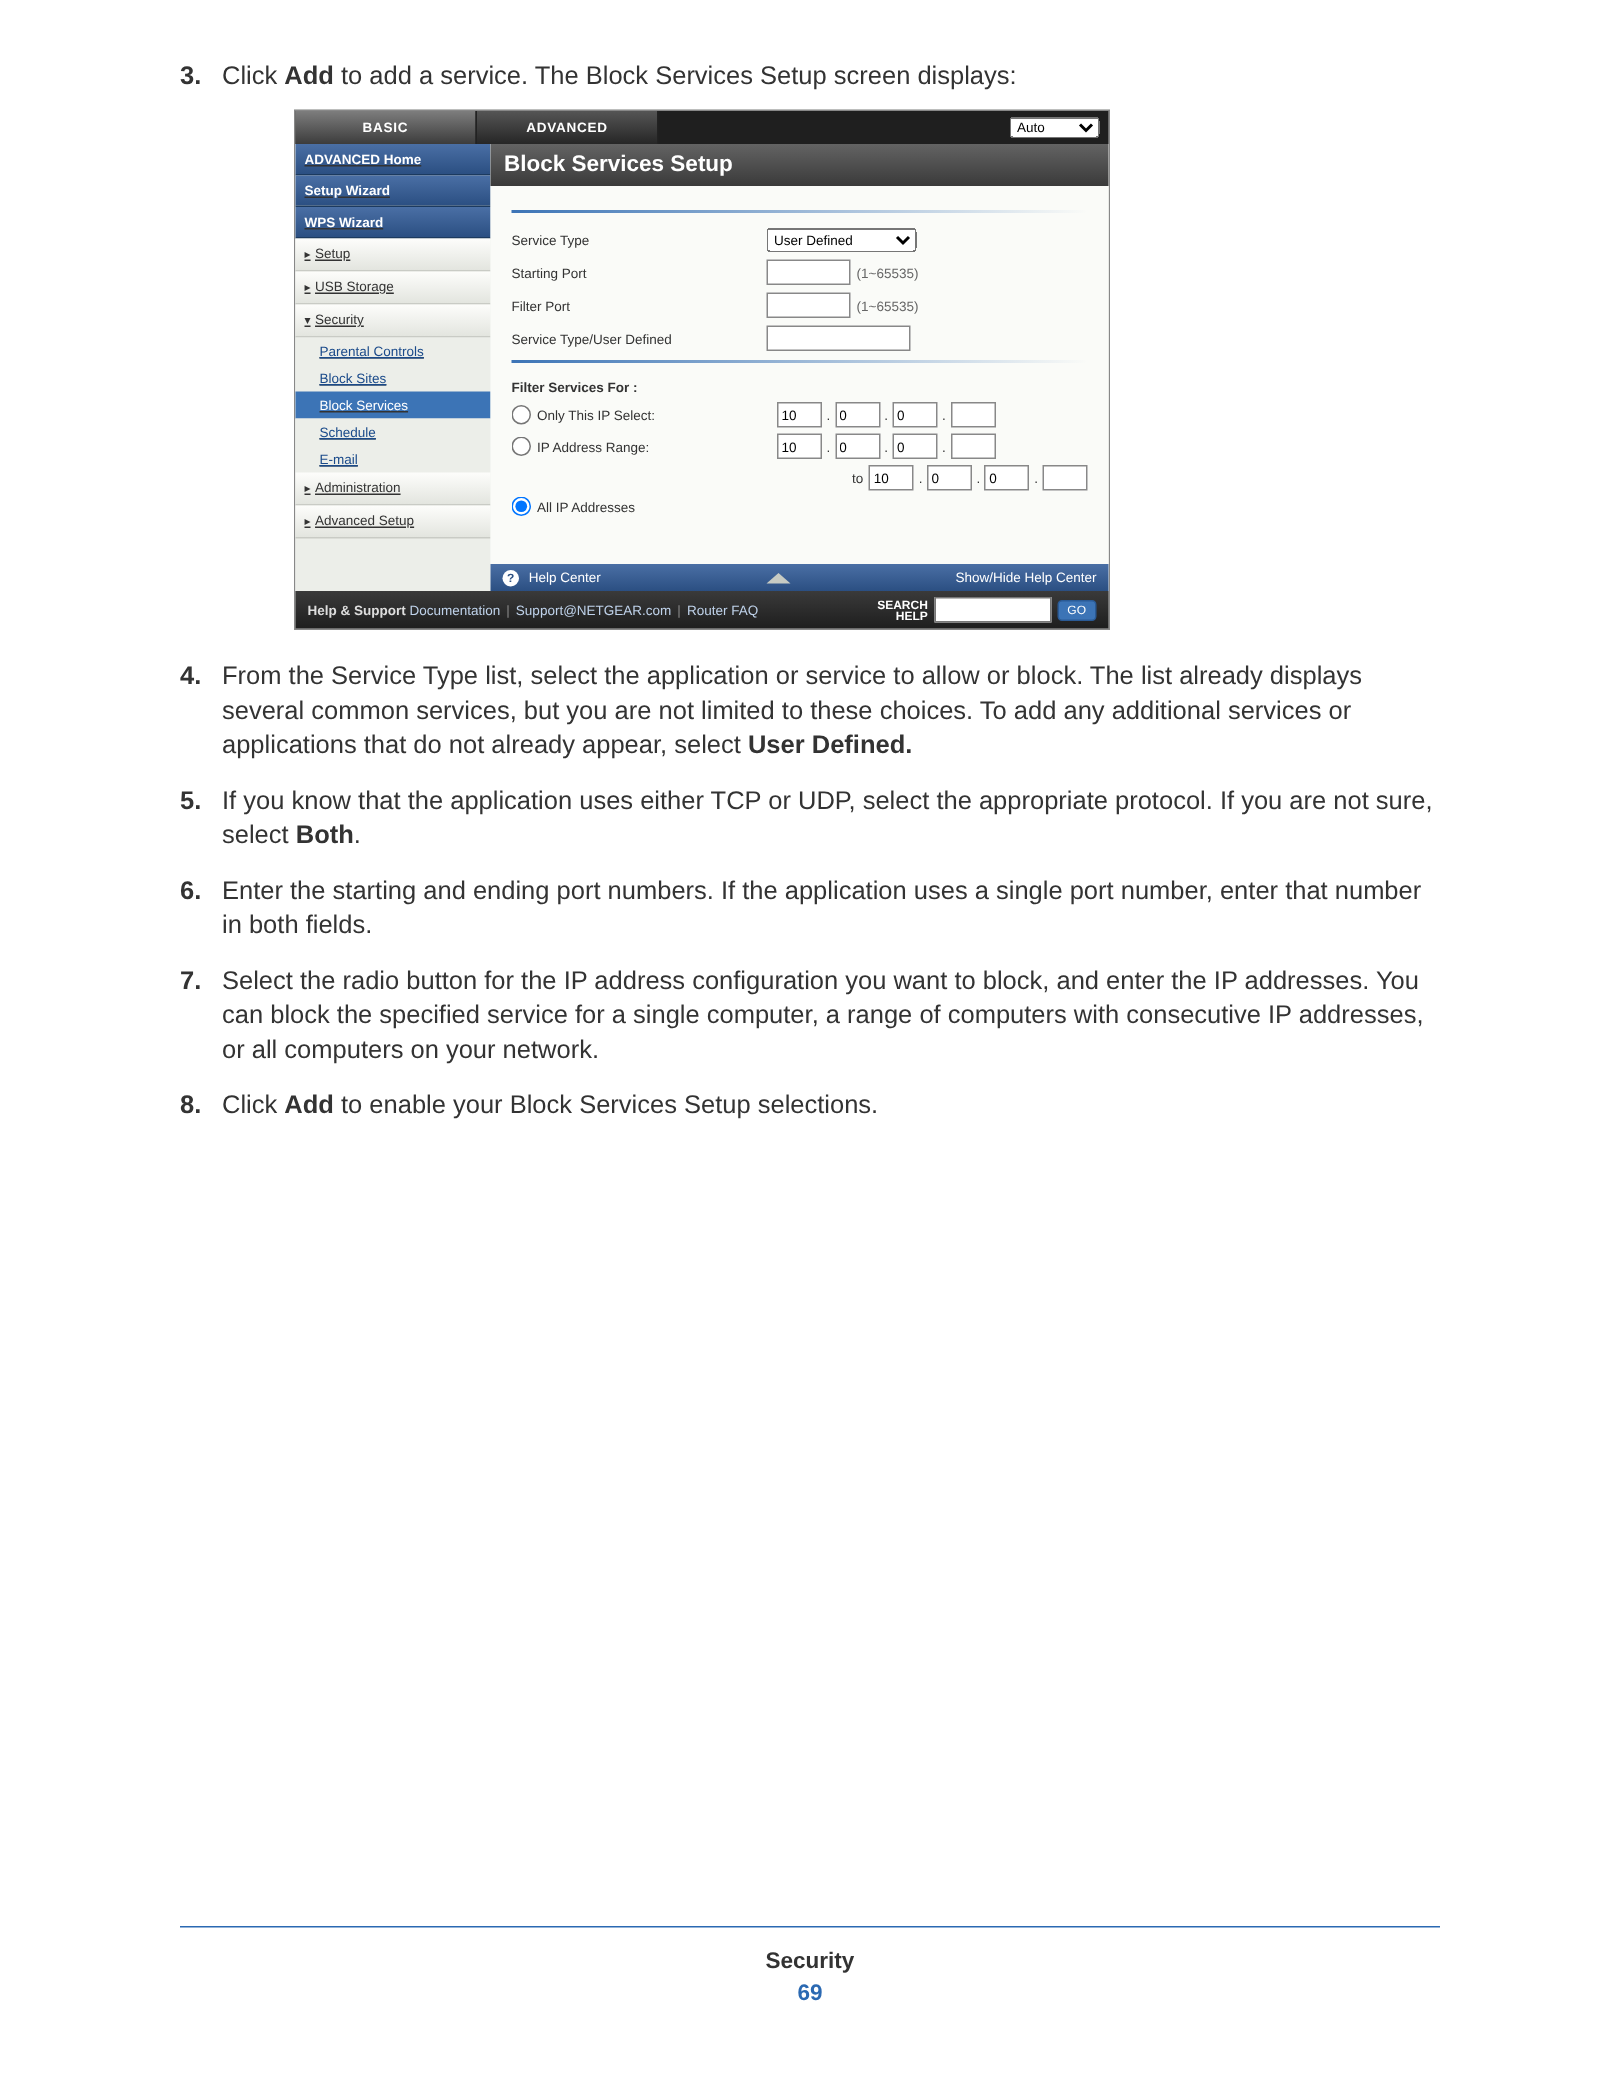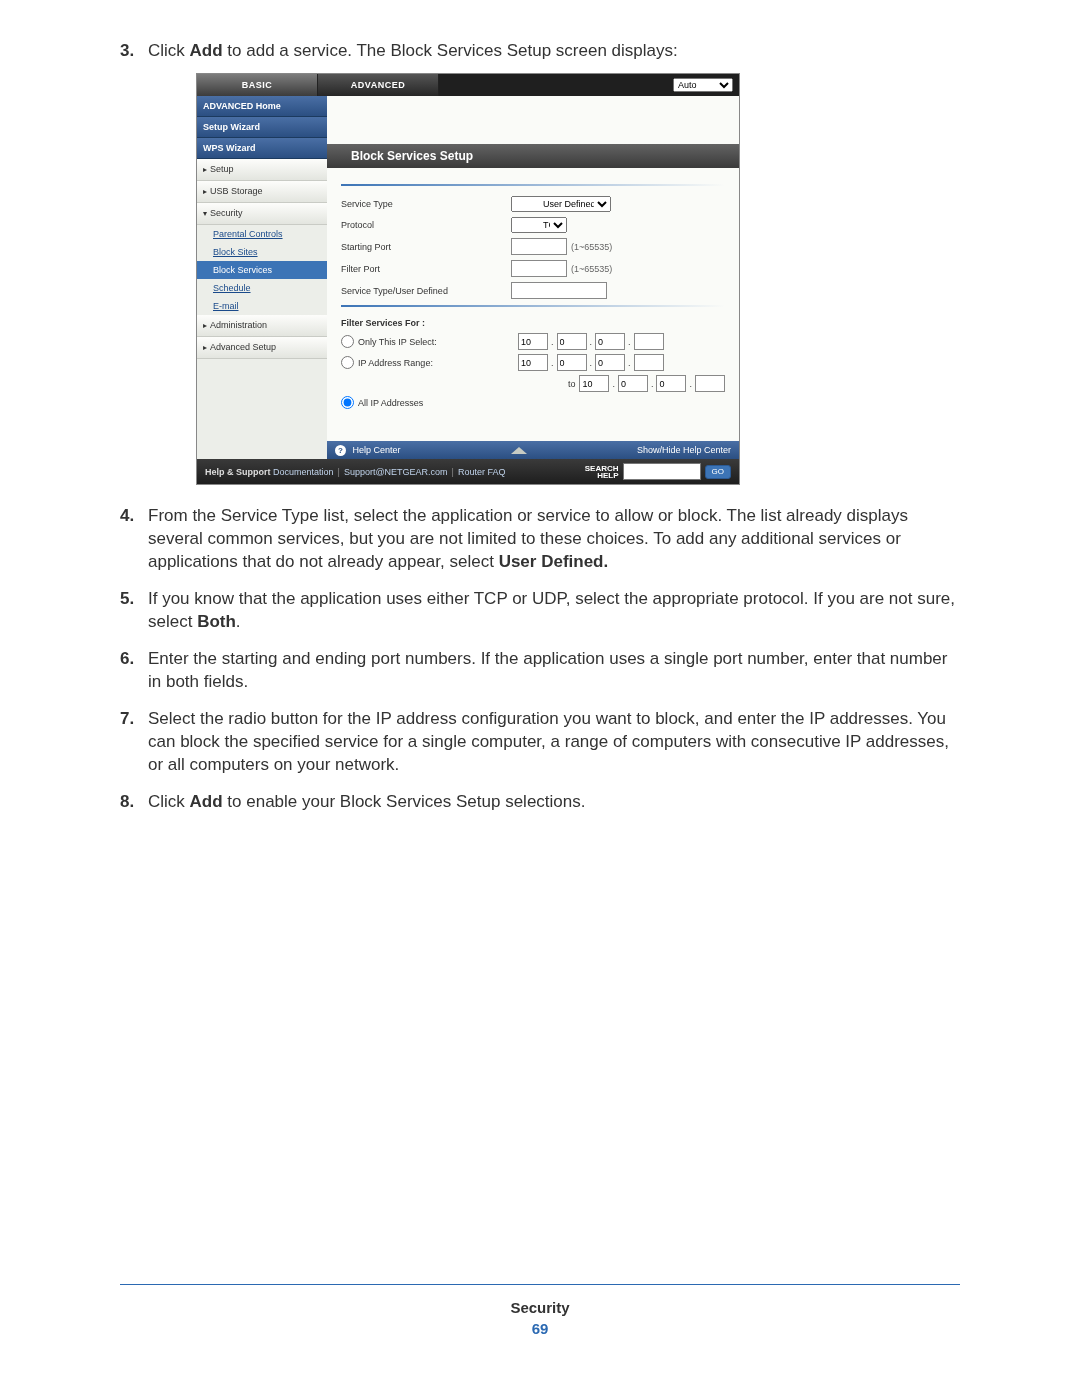--- a/index.html
+++ b/index.html
@@ -14,39 +14,39 @@
   .screenshot { width:542px; margin:10px 0 20px 48px; border:1px solid #888; background:#e8eae7; font-size:9px; }
   .tabbar { display:flex; align-items:stretch; height:22px; background:#1f1f1f; }
   .tabbar .tab { width:120px; color:#fff; font-size:9px; font-weight:bold; text-align:center; line-height:22px; letter-spacing:.5px; }
   .tab-basic   { background:linear-gradient(#7d7d7d,#3c3c3c); border-right:1px solid #222; }
   .tab-adv     { background:linear-gradient(#555,#262626); border-right:1px solid #222; }
   .tabbar .spacer { flex:1; }
   .tabbar .auto-wrap { display:flex; align-items:center; gap:4px; padding-right:6px; }
   .tabbar .auto-sel { width:60px; height:14px; font-size:9px; }
 
   .shot-body { display:flex; background:#f3f5f2; }
-  .sidebar { width:130px; background:#eceee9; }
+  .sidebar { width:130px; background:#eceee9;text-decoration:underline; }
   .sb-btn { background:linear-gradient(#4a6fa5,#2b4f82); color:#fff; font-size:9px; font-weight:bold; padding:4px 6px; border-bottom:1px solid #1c3a5f; }
   .sb-cat { background:linear-gradient(#fdfdfb,#e3e5df); color:#333; font-size:9px; padding:4px 6px; border-bottom:1px solid #c9cbc5; }
   .sb-cat::before { content:"▸"; font-size:8px; margin-right:3px; }
   .sb-cat.open::before { content:"▾"; }
   .sb-sub { background:#eceee9; color:#1a4a8a; font-size:9px; padding:3px 6px 3px 16px; text-decoration:underline; }
   .sb-sub.active { background:#3c74b6; color:#fff; text-decoration:none; }
 
   .content { flex:1; background:#fafbf8; }
-  .chead { background:linear-gradient(#636363,#3a3a3a); color:#fff; font-size:12px; font-weight:bold; padding:4px 24px;margin-top:48px; }
+  .chead { background:linear-gradient(#636363,#3a3a3a); color:#fff; font-size:15px; font-weight:bold; padding:4px 9px; }
   .cbody { padding:10px 14px; color:#333; }
   .btnrow { text-align:center; margin-bottom:10px; }
   .gbtn { display:inline-block; background:#2c8a2c; color:#fff; font-size:9px; padding:2px 10px; border-radius:3px; border:1px solid #1f6f1f; margin:0 2px; }
   .gbtn.cancel { background:#3c74b6; border-color:#2a5a95; }
   .gbtn .pfx { font-weight:bold; margin-right:2px; }
   .hrline { height:2px; background:linear-gradient(to right,#3c74b6,rgba(60,116,182,0)); margin:6px 0 10px 0; }
   .frow { display:flex; align-items:center; font-size:9px; margin:5px 0; }
   .frow .lbl { width:170px; }
-  .tinyselect { font-size:9px; height:16px;padding-left:27px; }
+  .tinyselect { font-size:9px; height:16px; }
   .tinyinput { width:50px; font-size:9px; height:13px; border:1px solid #888; }
   .hint { font-size:9px; color:#666; margin-left:4px; }
   .filter-title { font-size:9px; font-weight:bold; margin:10px 0 4px 0; }
   .radio-row { display:flex; align-items:center; font-size:9px; margin:4px 0; }
   .radio-row input[type=radio] { margin:0 4px 0 0; }
   .radio-row .rlbl { width:160px; }
   .ipcell { width:24px; font-size:9px; height:13px; border:1px solid #888; text-align:left; }
   .ip-group { display:flex; gap:3px; align-items:center; }
   .ip-group .dot { font-size:9px; }
   .range-row2 { display:flex; align-items:center; font-size:9px; margin-top:3px; margin-left:170px;justify-content:flex-end; }
@@ -112,26 +112,20 @@
             <div class="cbody">
               <div class="hrline"></div>
 
               <div class="frow">
                 <span class="lbl">Service Type</span>
                 <select class="tinyselect" style="width:100px">
                   <option>User Defined</option>
                 </select>
               </div>
               <div class="frow">
-                <span class="lbl">Protocol</span>
-                <select class="tinyselect" style="width:56px">
-                  <option>TCP</option>
-                </select>
-              </div>
-              <div class="frow">
                 <span class="lbl">Starting Port</span>
                 <input class="tinyinput" style="">
                 <span class="hint">(1~65535)</span>
               </div>
               <div class="frow">
                 <span class="lbl">Filter Port</span>
                 <input class="tinyinput" style="">
                 <span class="hint">(1~65535)</span>
               </div>
               <div class="frow">

